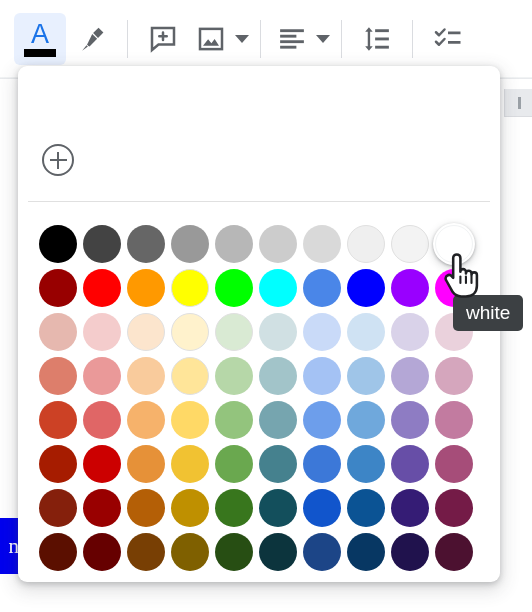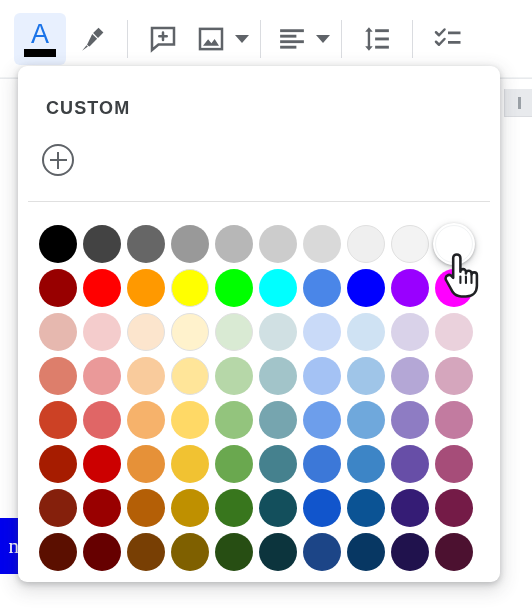--- a/index.html
+++ b/index.html
@@ -335,21 +335,20 @@
             </g>
           </svg>
         </span>
       </div>
 
     </div>
   </div>
 
   <div class="panel"></div>
 
-  <div class="panel-title" style="z-index:21">CUSTOM</div>
 
   <div class="custom-add" style="z-index:21">
     <span class="h"></span>
     <span class="v"></span>
   </div>
 
   <div class="panel-divider" style="z-index:21"></div>
 
   <div class="grid" style="z-index:22">
       <div class="grid-row">
@@ -603,20 +602,21 @@
         </div>
         <div class="swatch-cell" title="#20124d">
           <div class="swatch" style="background: rgb(32, 18, 77);"></div>
         </div>
         <div class="swatch-cell" title="#4c1130">
           <div class="swatch" style="background: rgb(76, 17, 48);"></div>
         </div>
       </div>
     </div>
 
+  <div class="tooltip" style="background: rgb(60, 64, 67);">white</div>
 
   <div class="cursor">
     <svg width="42" height="48" viewBox="0 0 28 32">
       <path d="M9.2 1.6c1.4 0 2.4 1.1 2.4 2.4v9.2c0-1 .8-1.8 1.8-1.8s1.9.8 1.9 1.8v1.1c0-1 .8-1.8 1.8-1.8s1.9.8 1.9 1.8v1.1c0-1 .8-1.8 1.8-1.8s1.8.8 1.8 1.8v7.1c0 4.4-2.9 7.1-7.4 7.1h-3.1c-2.6 0-4.2-1-5.6-2.9L2.2 19c-.8-1.1-.5-2.5.6-3.2 1-.7 2.3-.5 3.1.4l.9 1V4c0-1.3 1-2.4 2.4-2.4z" fill="#ffffff" stroke="#202124" stroke-width="1.7" stroke-linejoin="round"></path>
       <g stroke="#202124" stroke-width="1.4" stroke-linecap="round">
         <path d="M11.6 20.6v-4.2"></path>
         <path d="M15.3 20.6v-4.2"></path>
         <path d="M19 20.6v-4.2"></path>
       </g>
     </svg>

